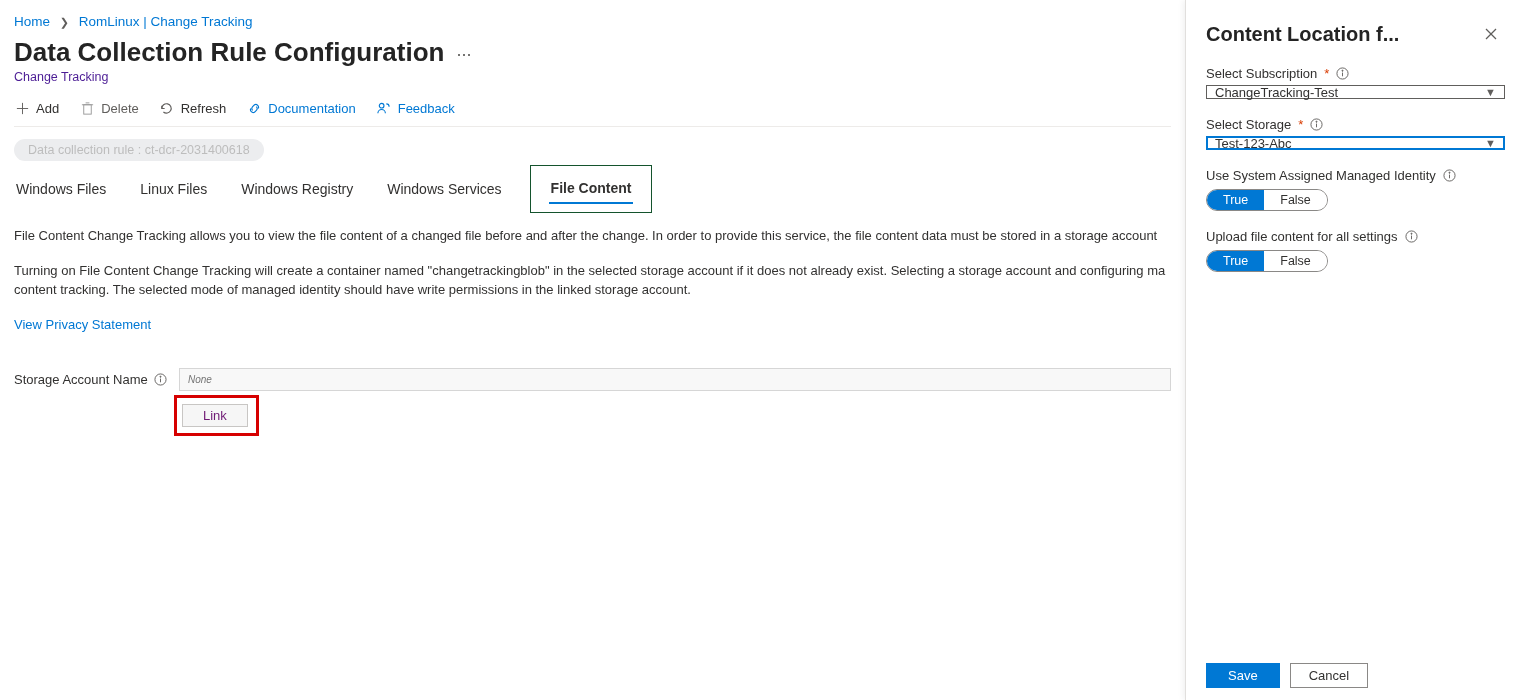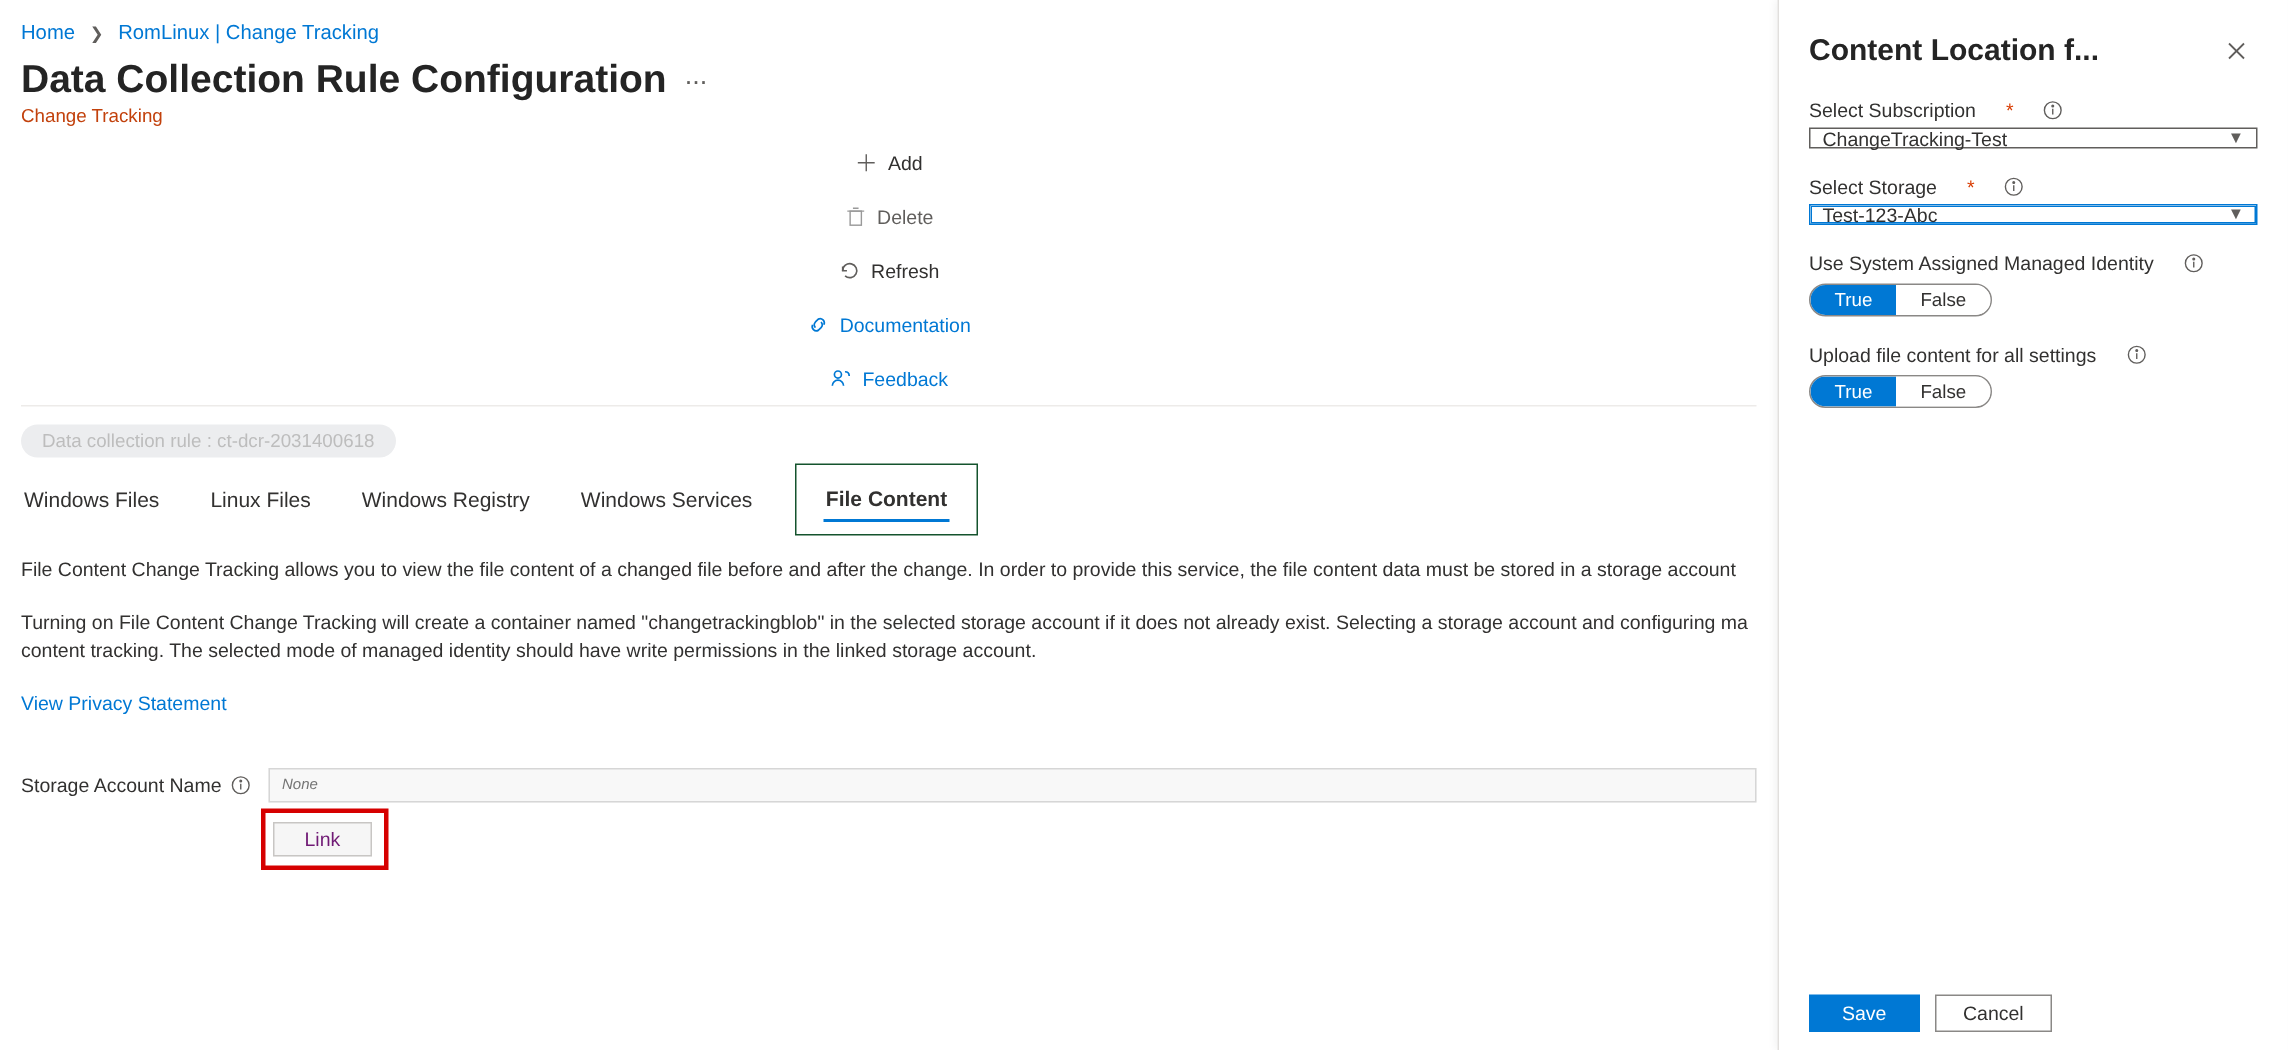--- a/index.html
+++ b/index.html
@@ -41,32 +41,31 @@
     color: #242424;
   }
   .title-more {
     font-size: 18px;
     color: #605e5c;
     padding-bottom: 4px;
     cursor: pointer;
   }
   .subtitle {
     font-size: 12.5px;
-    color: #c2410c;
+    color: #4c1d95;
     margin: 2px 0 10px 0;
   }
   
   .toolbar {
     display: flex;
     align-items: center;
     gap: 20px;
     padding: 6px 0 10px 0;
     border-bottom: 1px solid #edebe9;
     font-size: 13px;
-    flex-direction: column;
   }
   .tool {
     display: inline-flex;
     align-items: center;
     gap: 6px;
     color: #323130;
     cursor: pointer;
   }
   .tool.link { color: #0078d4; }
   .tool .ico { display: inline-flex; width: 16px; height: 16px; align-items:center; justify-content:center; }
@@ -185,21 +184,21 @@
   .panel-close {
     width: 28px; height: 28px;
     display: inline-flex; align-items:center; justify-content:center;
     cursor: pointer;
     color: #605e5c;
   }
   .p-field { margin-top: 18px; }
   .p-label {
     font-size: 13px;
     color: #323130;
-    display: flex; align-items: center; gap: 20px;
+    display: flex; align-items: center; gap: 7px;
     margin-bottom: 4px;
   }
   .req { color: #d83b01; }
   .p-select {
     width: 100%;
     border: 1px solid #605e5c;
     padding: 4px 8px;
     font-size: 13px;
     background: #fff;
     display: flex; align-items: center; justify-content: space-between;

